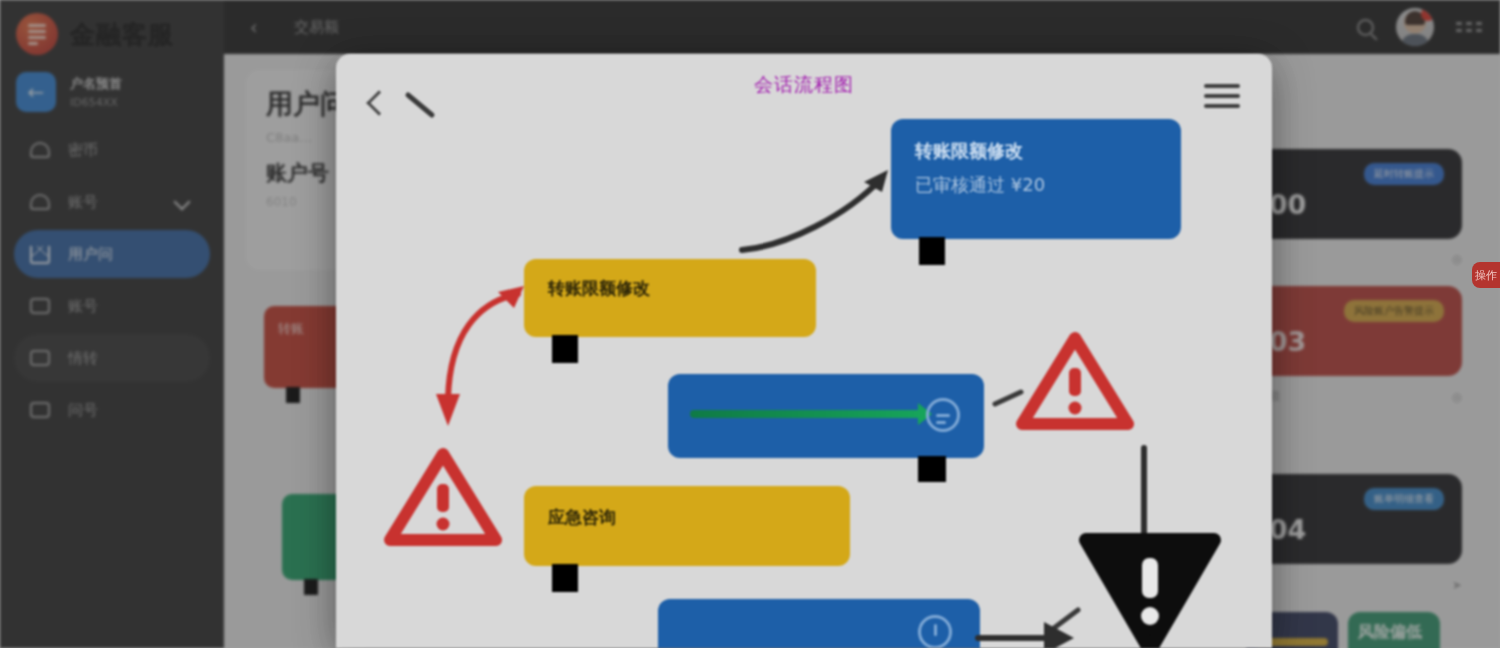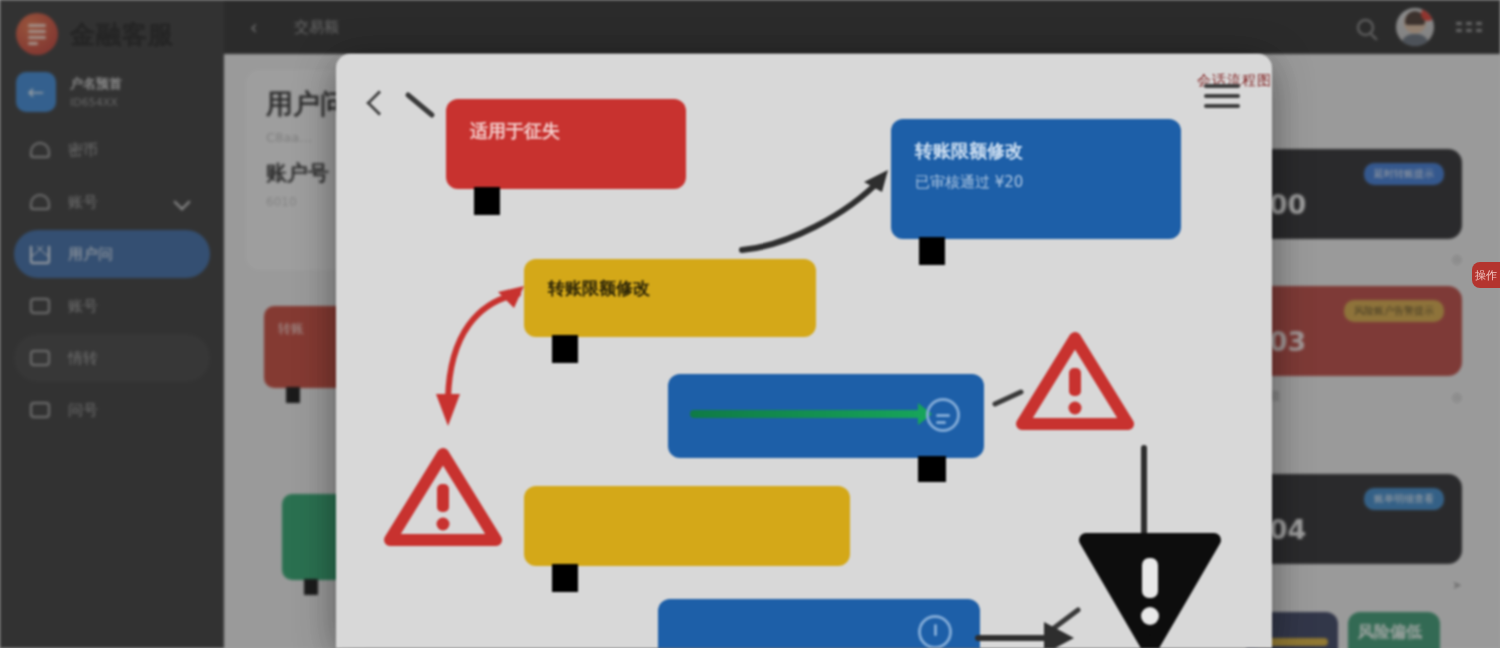--- a/index.html
+++ b/index.html
@@ -207,22 +207,22 @@
 
   
   .modal {
     position: absolute; left: 336px; top: 54px; width: 936px; height: 594px;
     background: #d8d8d8; border-radius: 14px 14px 0 0;
     box-shadow: 0 8px 40px rgba(0,0,0,.45);
     z-index: 60; overflow: hidden;
     filter: blur(0.9px);
   }
   .modal-title {
-    position: absolute; left: 0; right: 0; top: 18px; text-align: right;
-    font-size: 14px; color: #7f1d1d; letter-spacing: 1px;
+    position: absolute; left: 0; right: 0; top: 18px; text-align: center;
+    font-size: 19px; color: #a21caf; letter-spacing: 1px;
   }
   .modal-back {
     position: absolute; left: 34px; top: 40px;
     width: 18px; height: 18px;
     border-left: 3px solid #4a4a4a; border-bottom: 3px solid #4a4a4a;
     transform: rotate(45deg);
   }
   .modal-menu {
     position: absolute; right: 32px; top: 30px;
     display: flex; flex-direction: column; gap: 6px;
@@ -232,21 +232,21 @@
   .bubble {
     position: absolute; border-radius: 12px;
   }
   .bubble .tail {
     position: absolute; left: 28px; bottom: -26px;
     width: 0; height: 0;
     border-style: solid; border-width: 28px 26px 0 0;
     border-color: inherit transparent transparent transparent;
   }
   .bubble .btxt { font-size: 18px; font-weight: 700; padding: 20px 0 0 24px; }
-  .bubble .bsub { font-size: 15px; padding: 10px 12px 0 24px; opacity: .92; }
+  .bubble .bsub { font-size: 18px; padding: 10px 12px 0 24px; opacity: .92; }
 
   
   .b-red {
     left: 110px; top: 45px; width: 240px; height: 90px;
     background: #c8322f; border-color: #c8322f;
   }
   .b-red .btxt { color: #f4cfcd; }
 
   
   .b-blue1 {
@@ -478,24 +478,20 @@
     <div class="modal-menu">
       <i></i>
         <i></i>
         <i></i>
     </div>
 
     <svg class="dash d3" viewBox="0 0 40 34">
       <path d="M4 6 L28 26" stroke="#3a3a3a" stroke-width="5" stroke-linecap="round" fill="none"></path>
     </svg>
 
-    <div class="bubble b-red">
-      <div class="btxt">适用于征失</div>
-      <span class="tail"></span>
-    </div>
 
     <svg class="arrow ar1" viewBox="0 0 170 100">
       <path d="M6 94 C50 90 110 60 146 22" stroke="#2e2e2e" stroke-width="6" fill="none" stroke-linecap="round"></path>
       <path d="M152 14 L128 26 L146 36 Z" fill="#2e2e2e"></path>
     </svg>
 
     <div class="bubble b-blue1">
       <div class="btxt">转账限额修改</div>
       <div class="bsub">已审核通过  ¥20</div>
       <span class="tail"></span>
@@ -537,20 +533,21 @@
         <circle cx="59" cy="78" r="6.5" fill="#c8322f"></circle>
       </svg>
     </span>
 
     <svg class="arrow ar3" viewBox="0 0 60 140">
       <path d="M28 6 L28 108" stroke="#2e2e2e" stroke-width="6" fill="none" stroke-linecap="round"></path>
       <path d="M28 132 L12 98 L44 98 Z" fill="#2e2e2e"></path>
     </svg>
 
     <div class="bubble b-yellow2">
+      <div class="btxt">应急咨询</div>
       <span class="tail"></span>
     </div>
 
     <span class="warn-tri black">
       <svg viewBox="0 0 148 122">
         <path d="M10 8 L138 8 L74 118 Z" fill="#0d0d0d" stroke="#0d0d0d" stroke-width="14" stroke-linejoin="round"></path>
         <rect x="66" y="26" width="16" height="40" rx="7" fill="#e8e8e8"></rect>
         <circle cx="74" cy="84" r="9" fill="#e8e8e8"></circle>
       </svg>
     </span>

